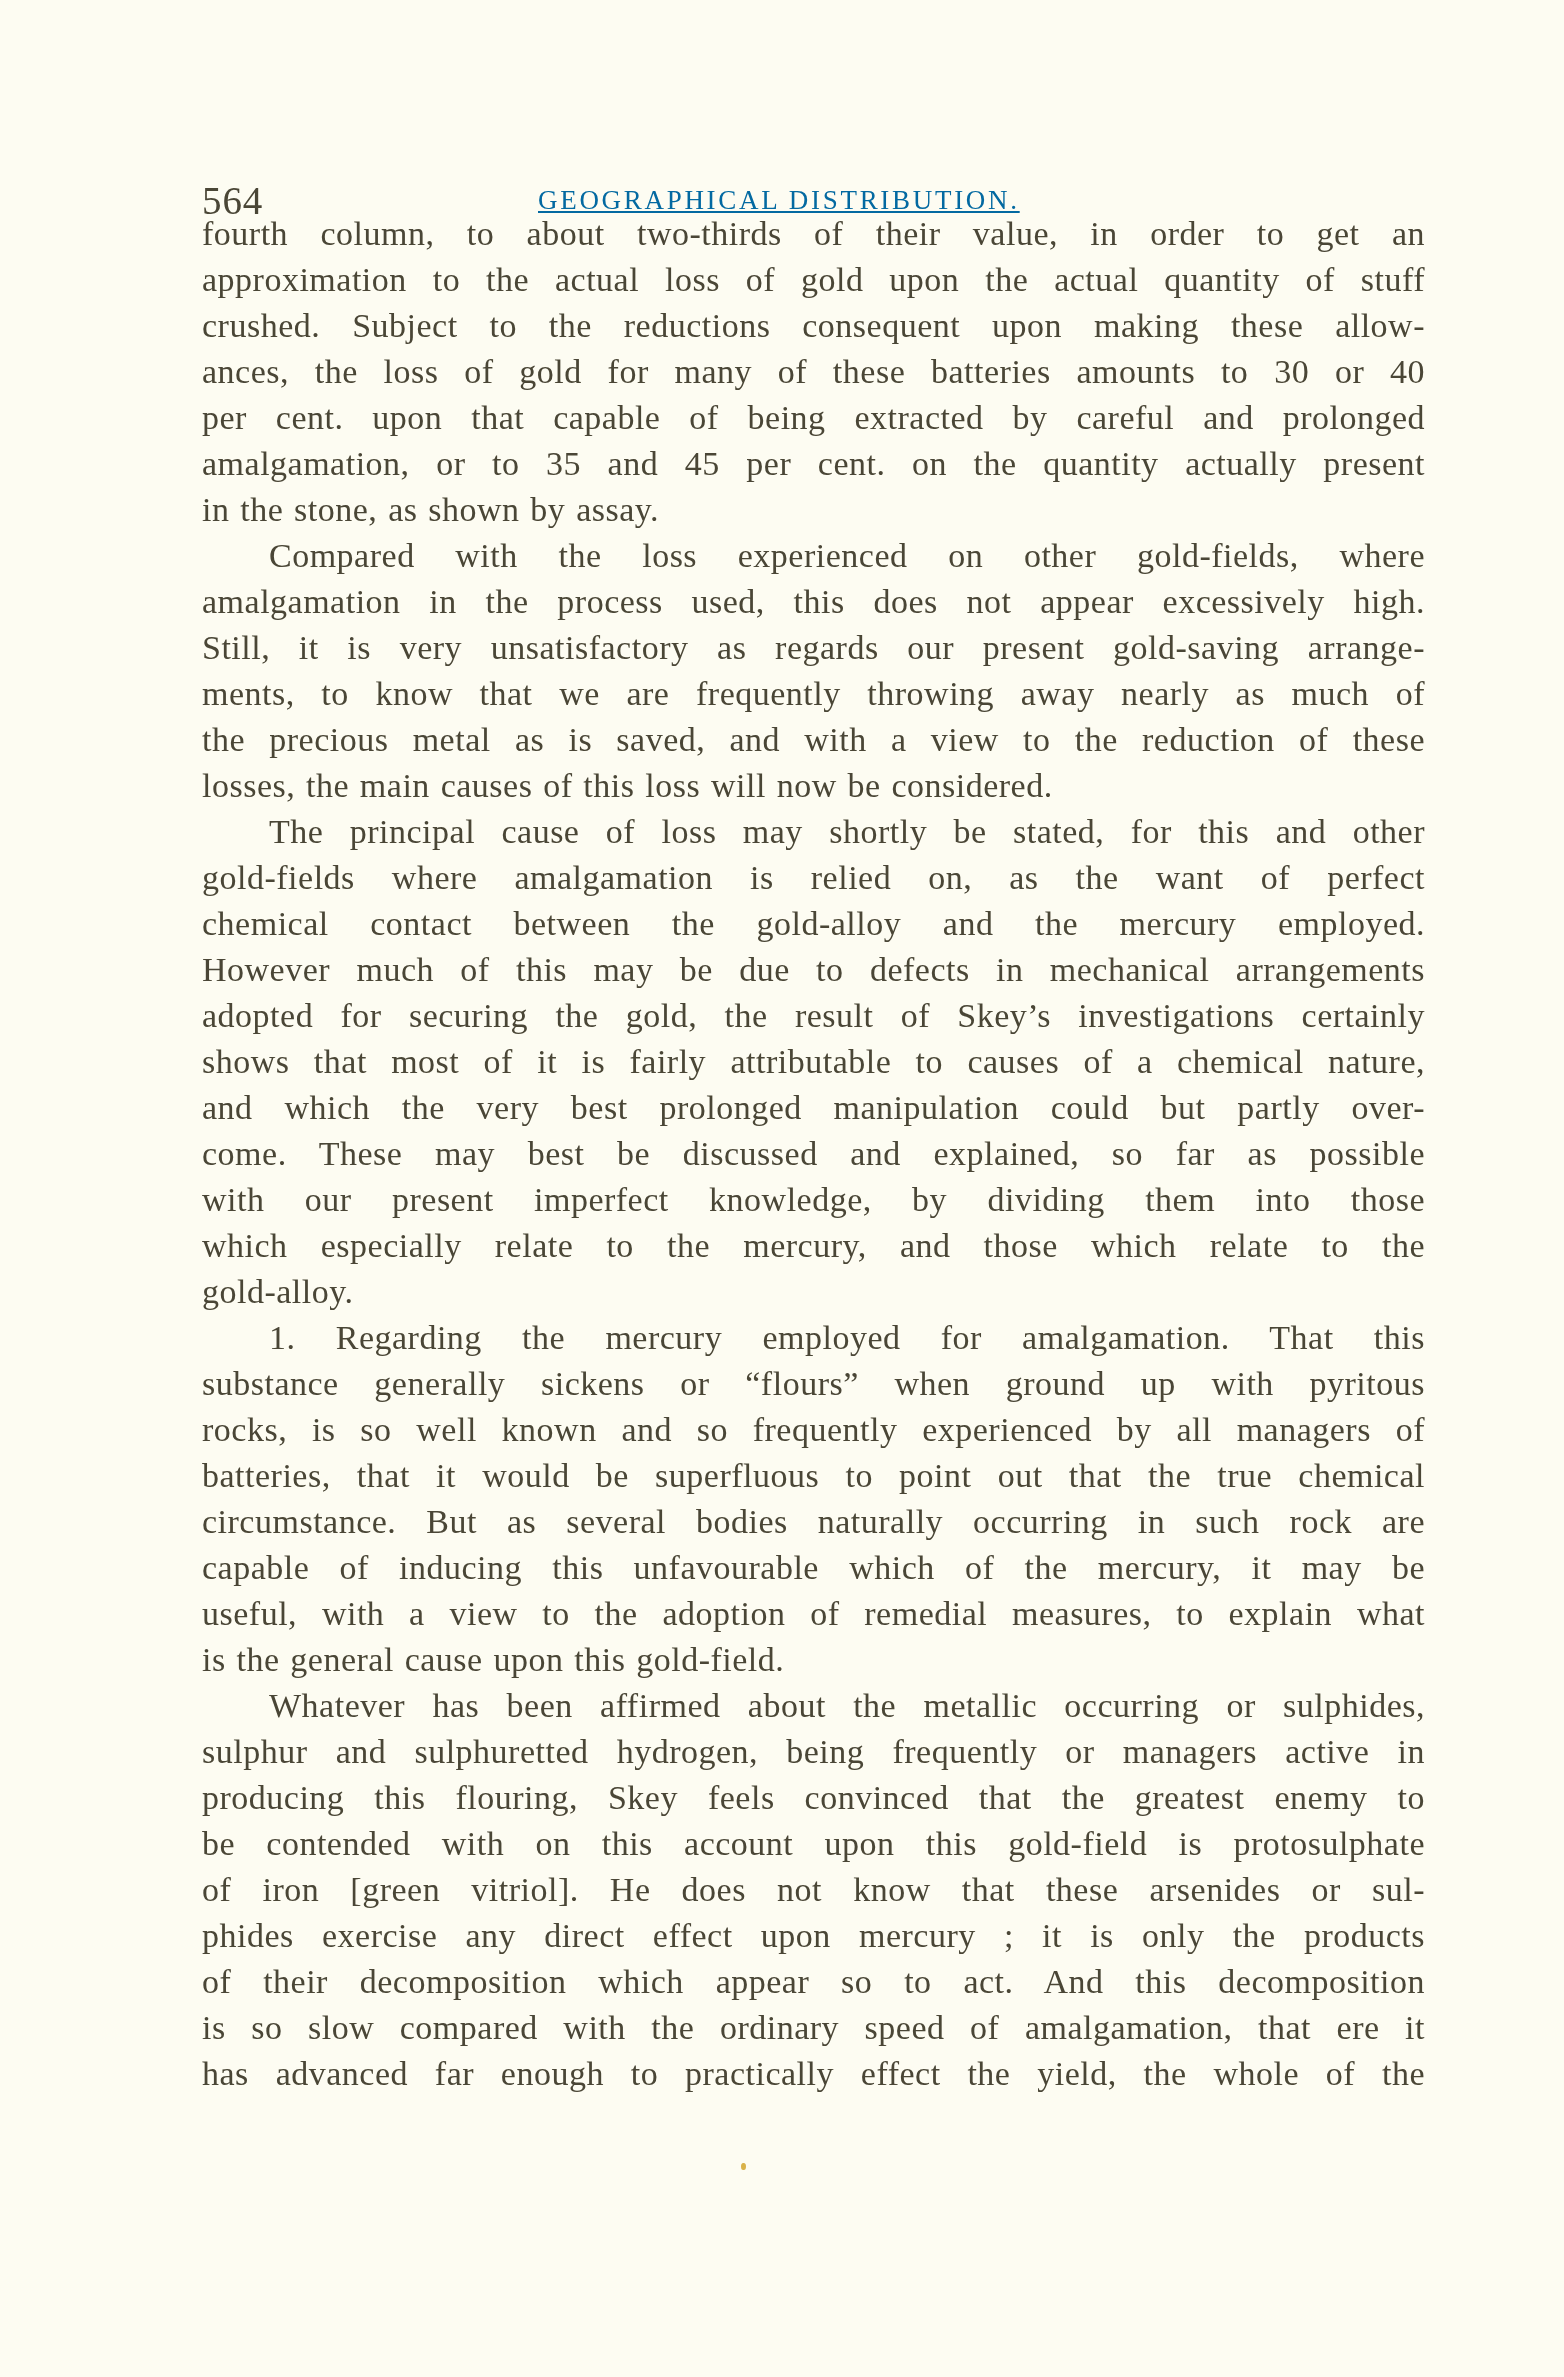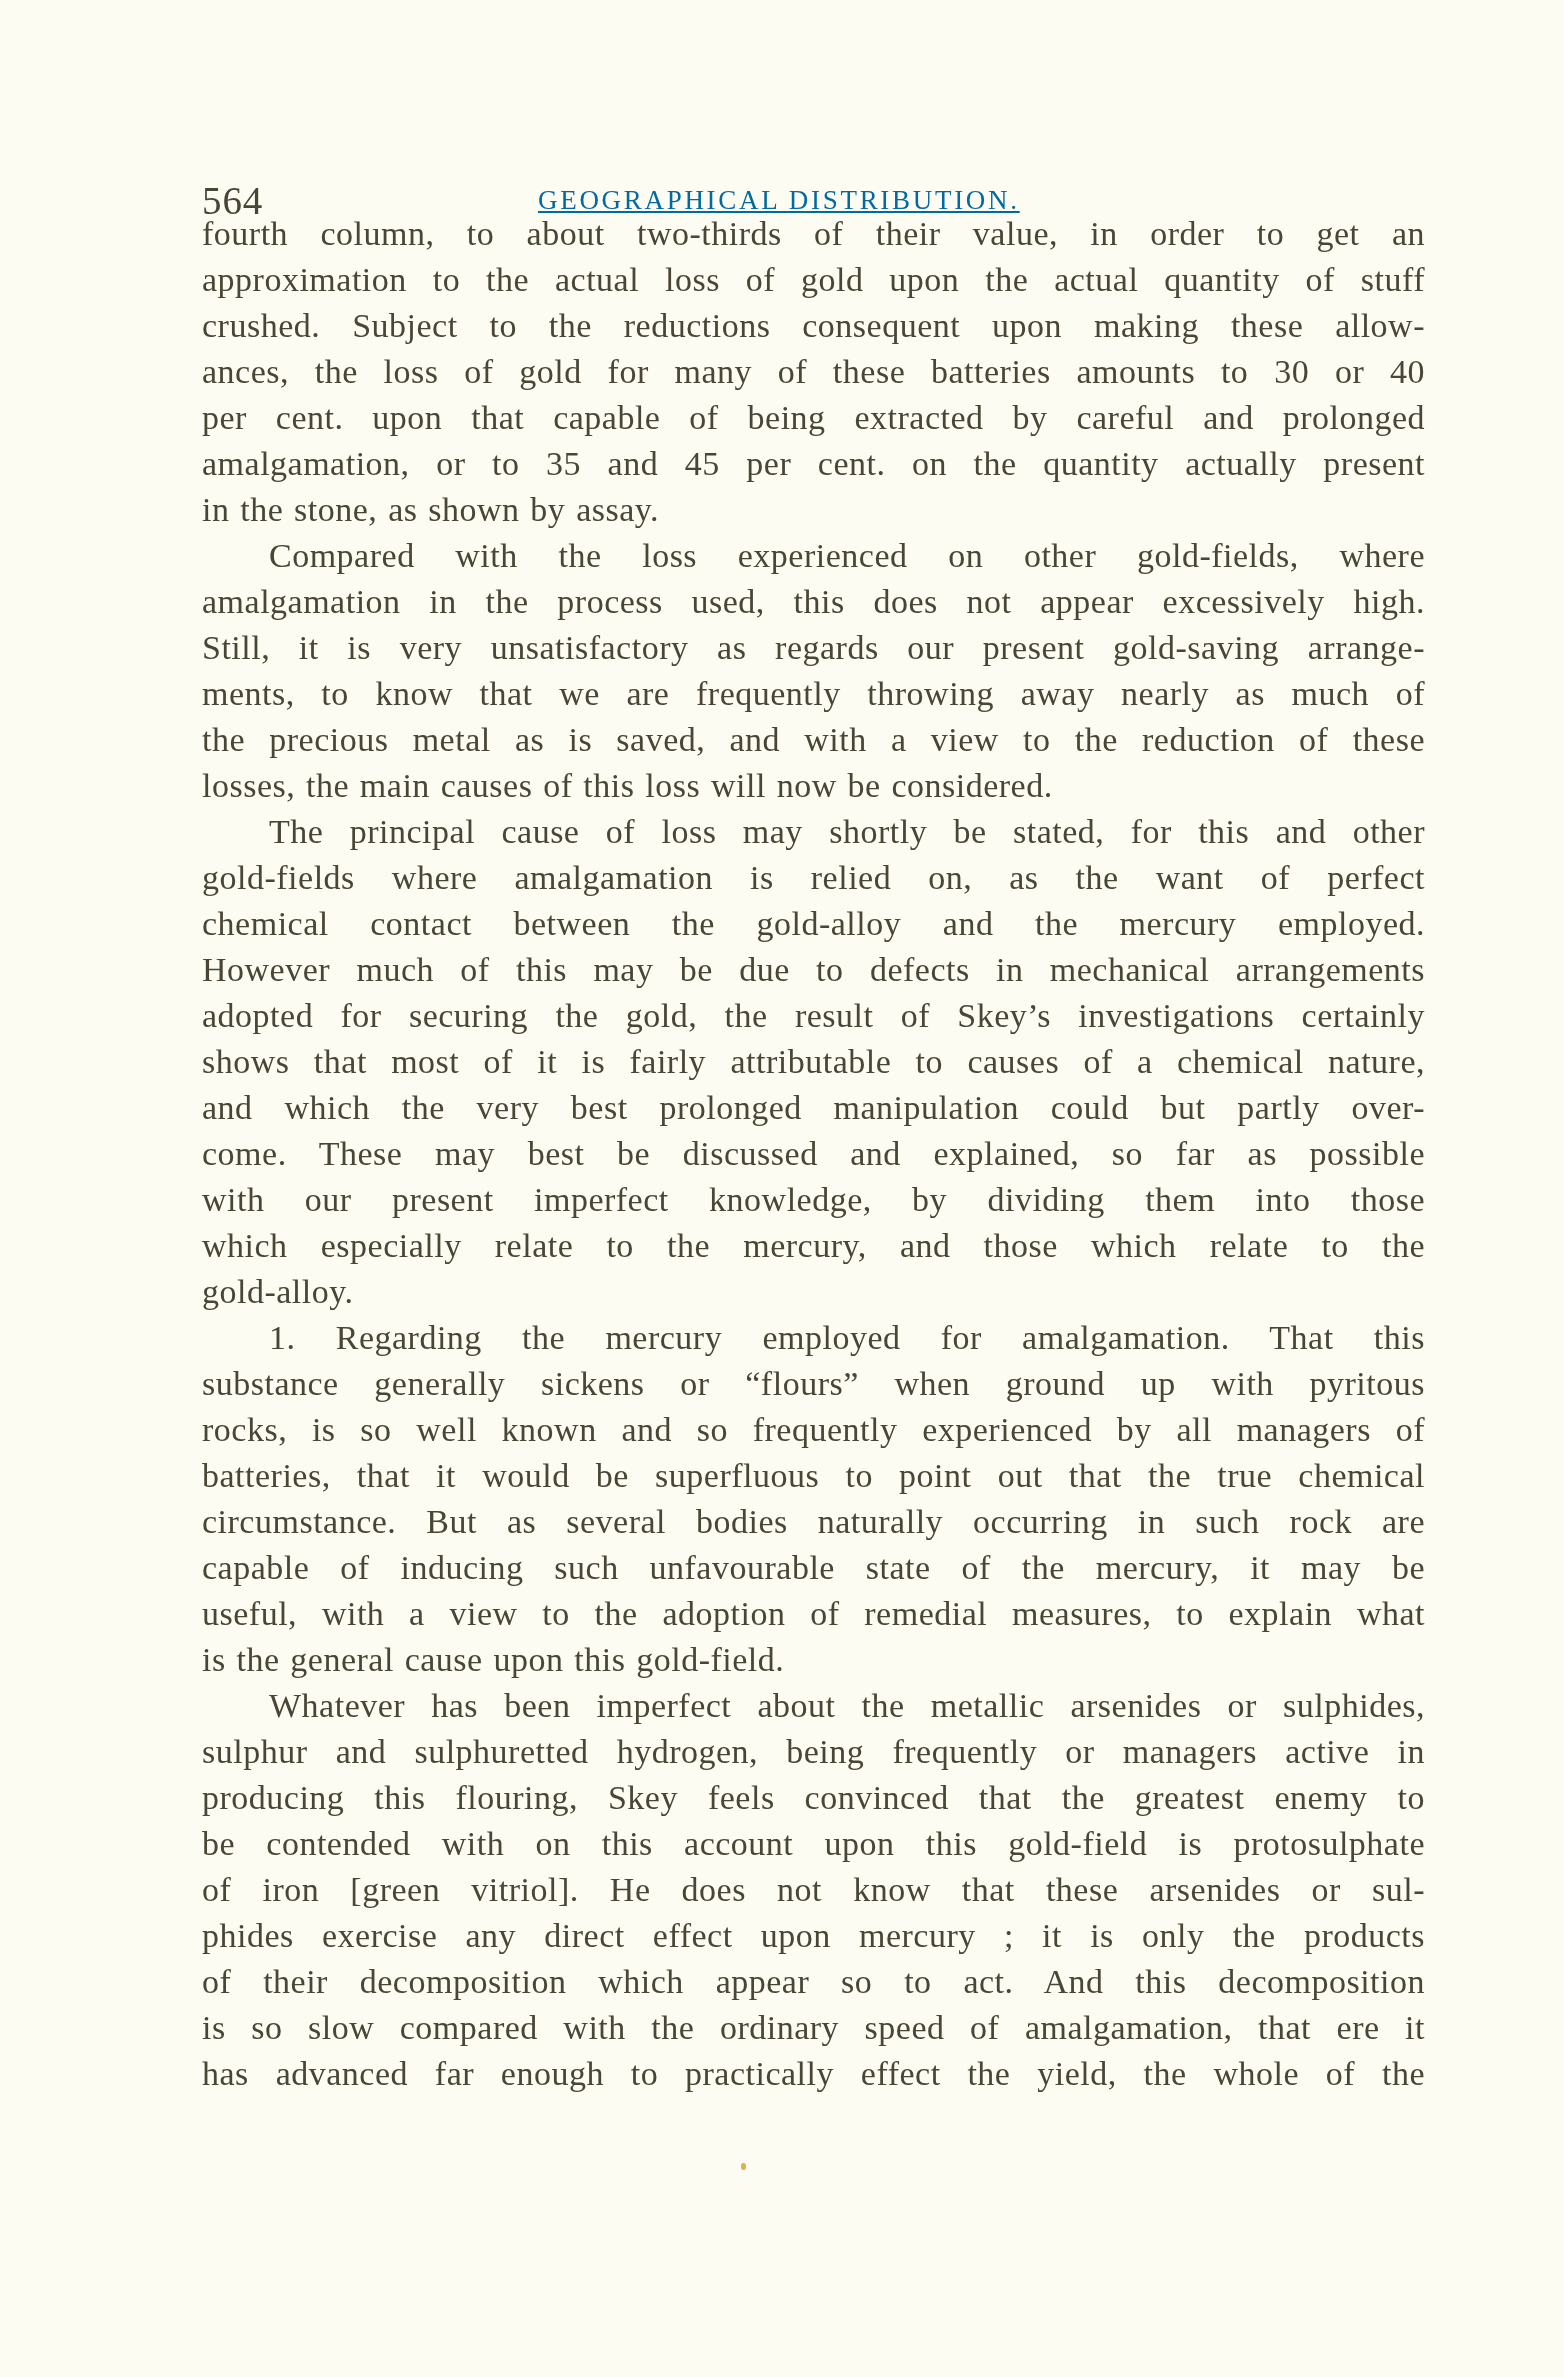--- a/index.html
+++ b/index.html
@@ -80,26 +80,26 @@
       <div class="line">with our present imperfect knowledge, by dividing them into those</div>
       <div class="line">which especially relate to the mercury, and those which relate to the</div>
       <div class="line last">gold-alloy.</div>
     </div>
     <div class="paragraph">
       <div class="line indent">1. Regarding the mercury employed for amalgamation.  That this</div>
       <div class="line">substance generally sickens or “flours” when ground up with pyritous</div>
       <div class="line">rocks, is so well known and so frequently experienced by all managers of</div>
       <div class="line">batteries, that it would be superfluous to point out that the true chemical</div>
       <div class="line">circumstance.  But as several bodies naturally occurring in such rock are</div>
-      <div class="line">capable of inducing such unfavourable state of the mercury, it may be</div>
+      <div class="line">capable of inducing this unfavourable which of the mercury, it may be</div>
       <div class="line">useful, with a view to the adoption of remedial measures, to explain what</div>
       <div class="line last">is the general cause upon this gold-field.</div>
     </div>
     <div class="paragraph">
-      <div class="line indent">Whatever has been imperfect about the metallic arsenides or sulphides,</div>
+      <div class="line indent">Whatever has been affirmed about the metallic occurring or sulphides,</div>
       <div class="line">sulphur and sulphuretted hydrogen, being frequently or managers active in</div>
       <div class="line">producing this flouring, Skey feels convinced that the greatest enemy to</div>
       <div class="line">be contended with on this account upon this gold-field is protosulphate</div>
       <div class="line">of iron [green vitriol].  He does not know that these arsenides or sul-</div>
       <div class="line">phides exercise any direct effect upon mercury ; it is only the products</div>
       <div class="line">of their decomposition which appear so to act.  And this decomposition</div>
       <div class="line">is so slow compared with the ordinary speed of amalgamation, that ere it</div>
       <div class="line">has advanced far enough to practically effect the yield, the whole of the</div>
     </div>
   </div>

